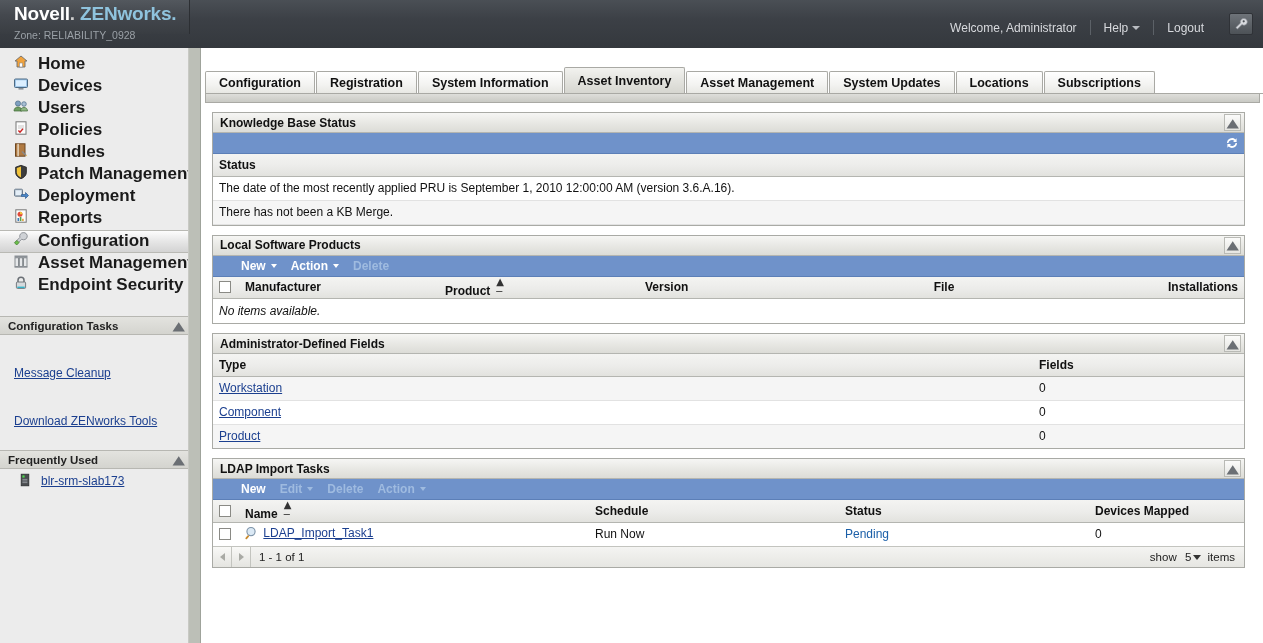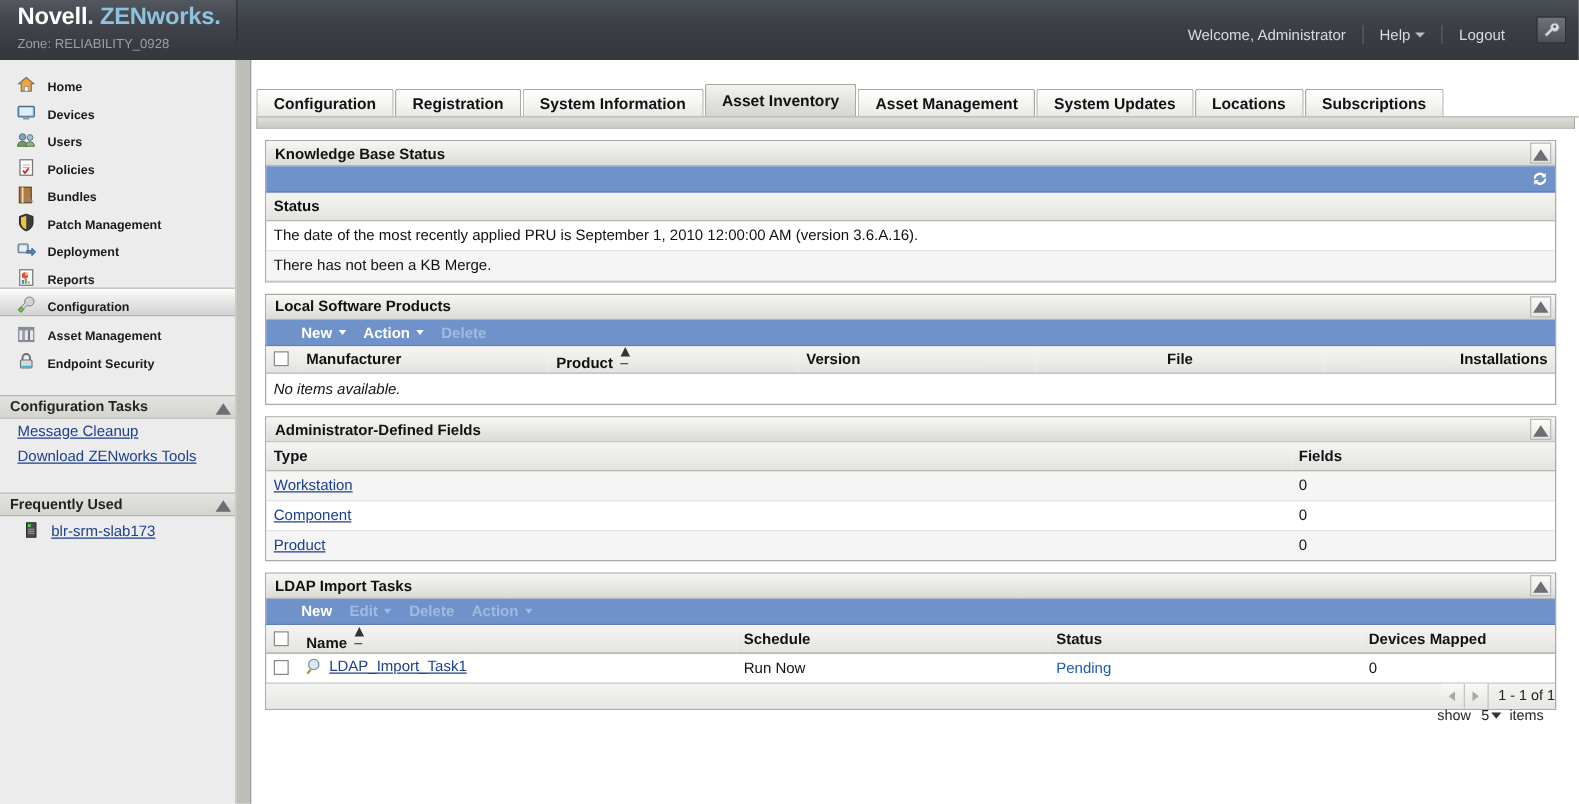--- a/index.html
+++ b/index.html
@@ -54,23 +54,23 @@
   }
 
   
   .sidebar {
     position: absolute; left: 0; top: 48px; width: 189px; height: 595px;
     background: #ececec; border-right: 1px solid #c8c9c4;
     overflow: hidden;
   }
   .nav-list { padding-top: 6px; }
   .nav-item {
-    display: flex; align-items: flex-end; height: 22px;
+    display: flex; align-items: flex-start; height: 22px;
     padding-left: 13px; gap: 9px;
-    font-size: 10px; font-weight: bold; color: #1a1a1a;
+    font-size: 17px; font-weight: bold; color: #1a1a1a;
     white-space: nowrap;
   }
   .nav-item.sel {
     background: linear-gradient(to bottom, #fdfdfd 0%, #e6e6e6 50%, #d3d3d3 100%);
     border-top: 1px solid #b9b9b4; border-bottom: 1px solid #b9b9b4;
     height: 23px;
   }
   .nav-ico { width: 16px; height: 16px; flex: 0 0 16px; position: relative; }
 
   .sect-head {
@@ -81,20 +81,21 @@
     font-size: 11.5px; font-weight: bold; color: #222;
   }
   .chev-up {
     color: #6b6f74; font-size: 12px; line-height: 1;
     transform: scaleX(1.35); font-family: "DejaVu Sans", sans-serif;
   }
   .side-link {
     display: block; padding: 3px 0 3px 14px;
     font-size: 12px; color: #1b3f8f; 
     white-space: nowrap;
+    margin-top: 28px;
   }
   .freq-row {
     display: flex; align-items: center; gap: 7px;
     padding: 4px 0 0 18px;
   }
   .freq-row a { font-size: 12px; color: #1b3f8f; text-decoration: underline; }
 
   
   .splitter {
     position: absolute; left: 189px; top: 48px; width: 12px; height: 595px;
@@ -198,25 +199,25 @@
   .sorter {
     display: inline-block; margin-left: 6px;
     color: #333; font-size: 10px; line-height: 1;
     font-family: "DejaVu Sans", sans-serif;
   }
   a.lnk { color: #1b3f8f; text-decoration: underline; }
   a.lnk-nu { color: #1b5fa8; text-decoration: none; }
   .noitems { font-style: italic; font-size: 12px; color: #111; padding: 5px 6px; }
 
   .pager {
-    display: flex; align-items: flex-end; justify-content: space-between;
+    display: flex; align-items: center; justify-content: space-between;
     height: 21px;
     background: linear-gradient(to bottom, #f4f4f2, #e6e6e2);
     border-top: 1px solid #c3c4bf;
-    font-size: 11.5px; color: #222; flex-direction: column;
+    font-size: 11.5px; color: #222;
   }
   .pager-left { display: flex; align-items: center; height: 21px; }
   .pgbtn {
     width: 19px; height: 20px;
     display: flex; align-items: center; justify-content: center;
     border-right: 1px solid #c3c4bf;
     background: linear-gradient(to bottom, #f9f9f7, #e4e4e0);
   }
   .tri-l { width:0;height:0;border-top:4px solid transparent;border-bottom:4px solid transparent;border-right:5px solid #a9aaa5; }
   .tri-r { width:0;height:0;border-top:4px solid transparent;border-bottom:4px solid transparent;border-left:5px solid #a9aaa5; }

